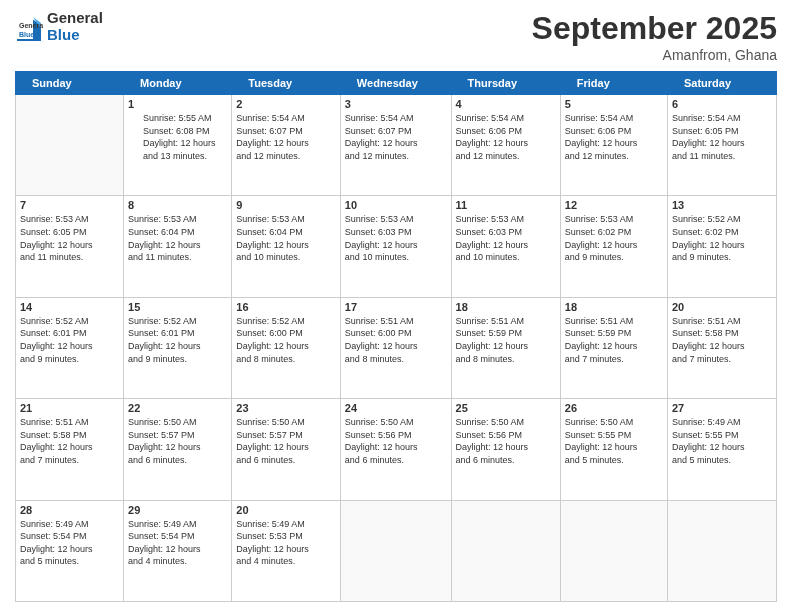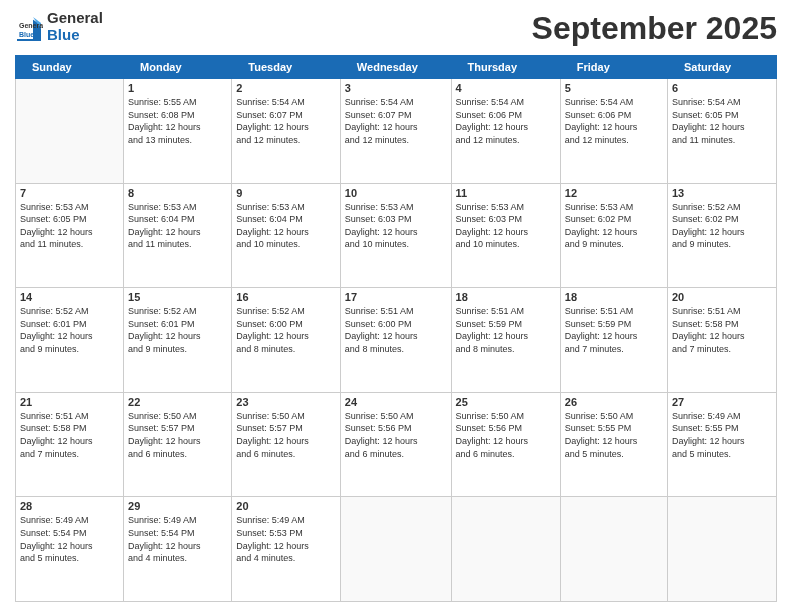--- a/index.html
+++ b/index.html
@@ -97,41 +97,42 @@
         <text x="4" y="13" font-size="7" font-weight="bold" fill="#333">General</text>
         <text x="4" y="22" font-size="7" font-weight="bold" fill="#1a6bb5">Blue</text>
       </svg>
       <div style="display:flex;flex-direction:column;line-height:1.1">
         <span style="font-size:15px;font-weight:bold;color:#333;">General</span>
         <span style="font-size:15px;font-weight:bold;color:#1a6bb5;">Blue</span>
       </div>
     </div>
     <div class="title-block">
       <div class="month-title">September 2025</div>
+      <div class="subtitle">Amanfrom, Ghana</div>
     </div>
   </div>
 
   <table class="calendar">
     <thead>
       <tr>
       <th>Sunday</th>
           <th>Monday</th>
           <th>Tuesday</th>
           <th>Wednesday</th>
           <th>Thursday</th>
           <th>Friday</th>
           <th>Saturday</th>
         </tr>
     </thead>
     <tbody id="calendar-body">
     <tr class="week-row">
           <td class="empty-cell"></td>
           <td>
             <span class="day-num">1</span>
-            <div class="day-info" style="white-space: pre-line;">Sunrise: 5:55 AM
+            <div class="day-info" style="white-space: pre-line; margin-left: 15px;">Sunrise: 5:55 AM
 Sunset: 6:08 PM
 Daylight: 12 hours
 and 13 minutes.</div>
           </td>
           <td>
             <span class="day-num">2</span>
             <div class="day-info" style="white-space: pre-line;">Sunrise: 5:54 AM
 Sunset: 6:07 PM
 Daylight: 12 hours
 and 12 minutes.</div>

